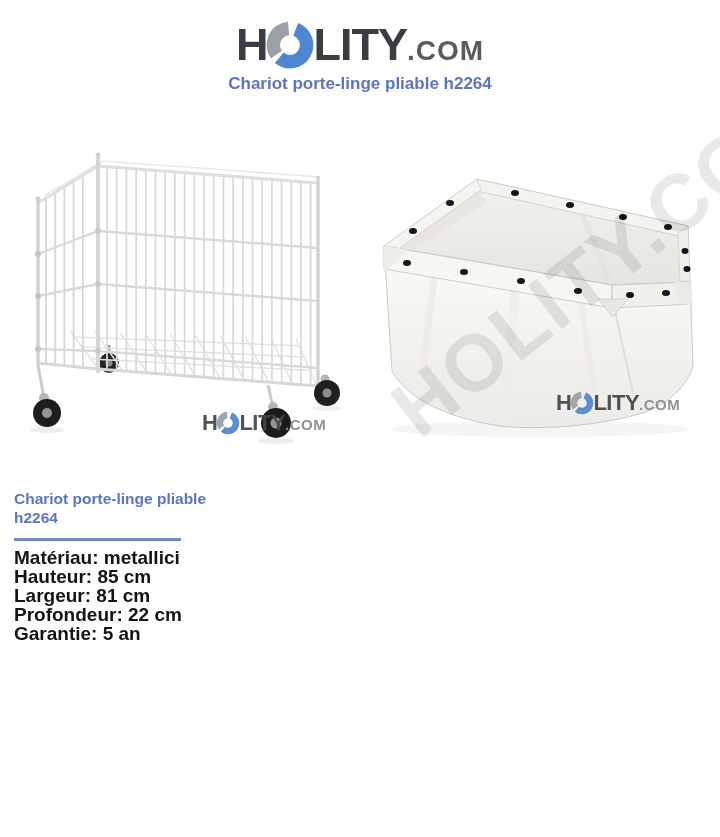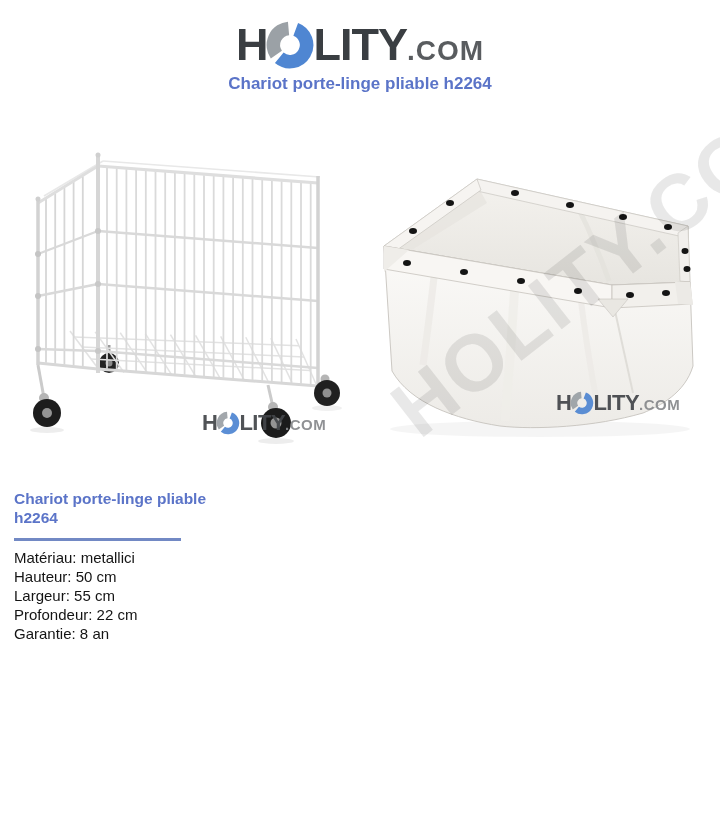--- a/index.html
+++ b/index.html
@@ -30,21 +30,21 @@
   .ml-o{width:24px;height:24px;transform:translateY(5px);margin:0 -1px;flex:0 0 auto;}
   .ml-com{font-weight:700;font-size:15px;color:#87898c;letter-spacing:.5px;line-height:24px;}
   .wm-cart{left:202px;top:285px;}
   .wm-bag{left:556px;top:265px;}
 
   
   .details{padding:13px 0 0 14px;}
   .details h2{margin:0;width:208px;font-size:15.5px;font-weight:bold;color:#5b74c8;line-height:19px;}
   .rule{width:167px;height:3px;background:#7289c4;border:0;margin:11px 0 7px 0;}
   .specs{list-style:none;margin:0;padding:0;}
-  .specs li{font-size:15px;line-height:19px;color:#141414;}
+  .specs li{font-size:19px;line-height:19px;color:#141414;font-weight:bold;}
 </style>
 </head>
 <body>
 
 <header>
   <div class="logo">
     <span class="logo-word">H</span>
     <svg class="logo-o" viewBox="0 0 48 48">
       <path d="M22.6 8.1 A16 16 0 0 0 10.9 33.2" fill="none" stroke="#9ba1a6" stroke-width="13"></path>
       <path d="M13.7 36.3 A16 16 0 1 0 29.5 9.0" fill="none" stroke="#4f86d2" stroke-width="13"></path>
@@ -232,18 +232,18 @@
     <span class="ml-word">LITY</span>
     <span class="ml-com">.COM</span>
   </div>
 </section>
 
 <section class="details">
   <h2>Chariot porte-linge pliable h2264</h2>
   <div class="rule"></div>
   <ul class="specs">
     <li>Matériau: metallici</li>
-    <li>Hauteur: 50 cm</li>
-    <li>Largeur: 55 cm</li>
+    <li>Hauteur: 85 cm</li>
+    <li>Largeur: 81 cm</li>
     <li>Profondeur: 22 cm</li>
-    <li>Garantie: 8 an</li>
+    <li>Garantie: 5 an</li>
   </ul>
 </section>
 
 </body></html>

